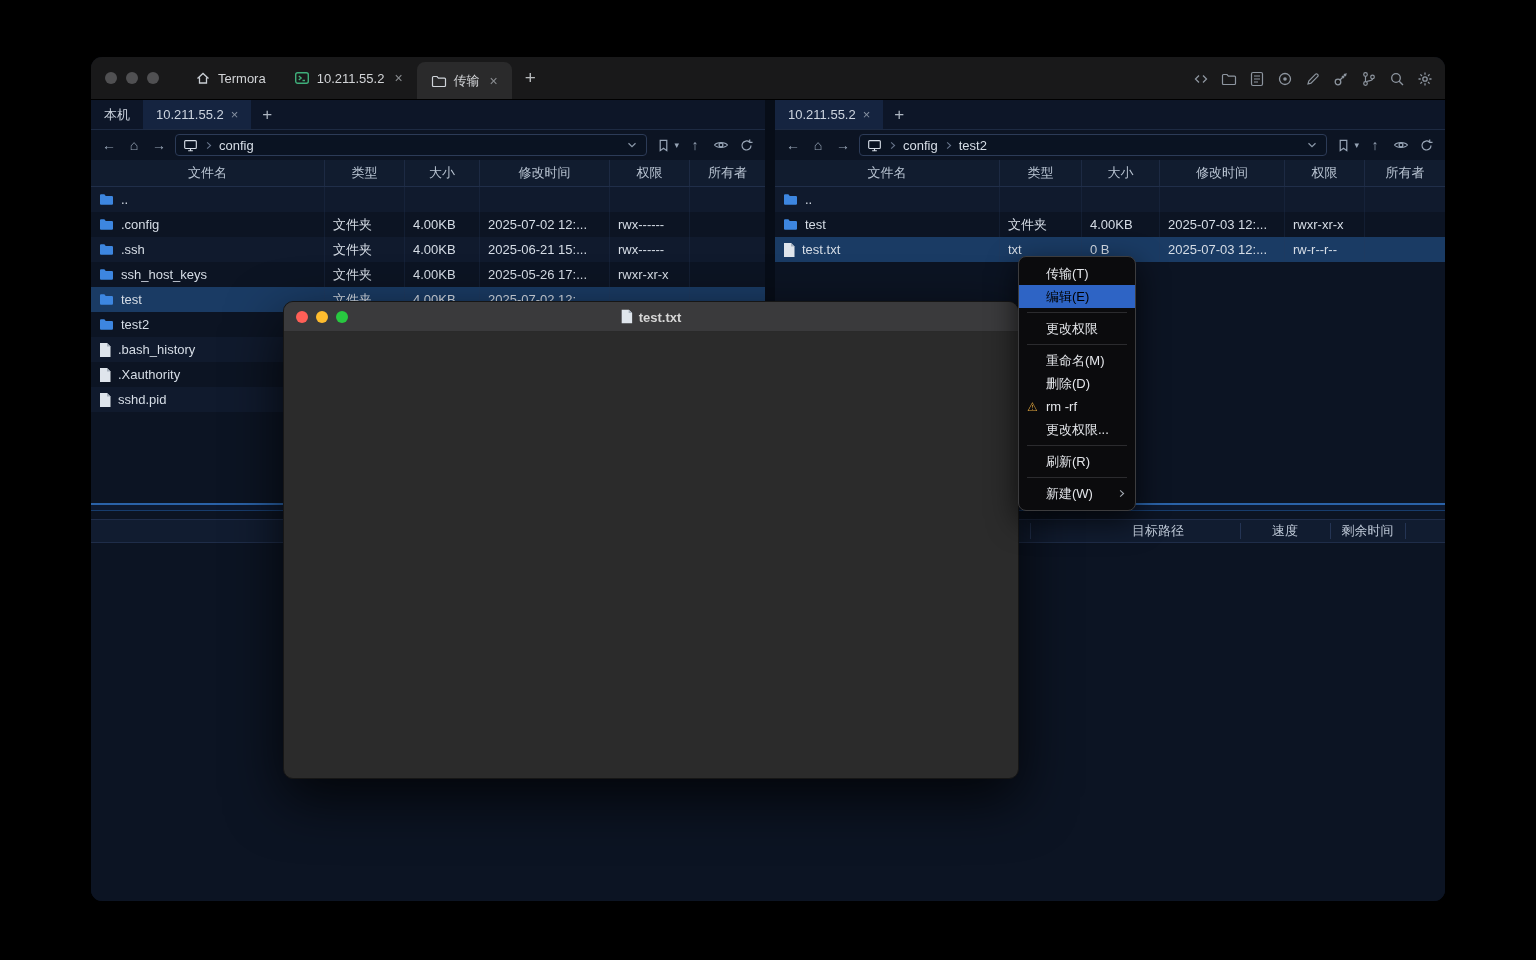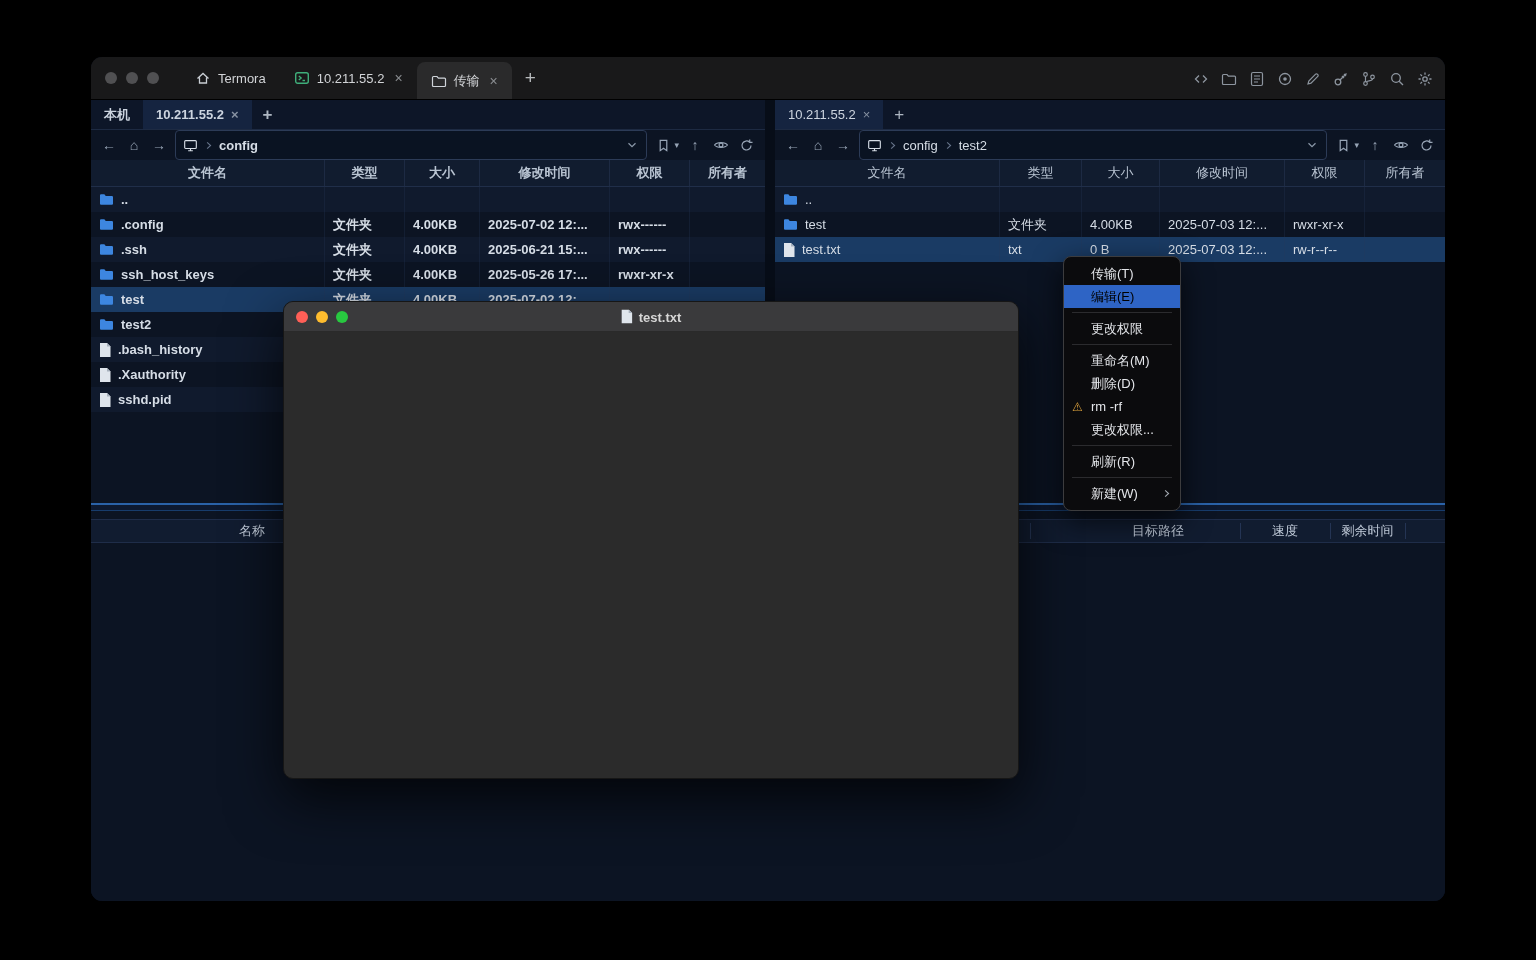--- a/index.html
+++ b/index.html
@@ -23,34 +23,34 @@
   .app-tab.active { background:#2a2a2b; height:37px; border-radius:8px 8px 0 0; }
   .tab-close { color:#8a8d91; font-size:14px; margin-left:3px; }
   .newtab-btn { color:#b7babd; font-size:19px; padding:0 13px; display:flex; align-items:center; height:100%; }
   .tb-icons { position:absolute; right:12px; top:0; height:43px; display:flex; align-items:center;
     gap:11px; color:#8d959f; }
   .tbi { width:17px; height:17px; display:flex; align-items:center; justify-content:center; }
 
   
   .file-area { position:absolute; top:43px; left:0; width:1354px; height:403px; display:flex; background:#0c1423; }
   .panel { display:flex; flex-direction:column; }
-  .lp { width:674px;font-weight:bold; }
+  .lp { width:674px; }
   .rp { width:670px; }
   .vdiv { width:10px; background:#070d18; }
 
   .ptabs { height:30px; display:flex; align-items:stretch; background:#0d1628;
     border-bottom:1px solid #1d2a42; font-size:13px; color:#ccd4df; }
   .ptab { display:flex; align-items:center; gap:7px; padding:0 13px; }
   .ptab.active { background:#152440; }
   .ptab .x { color:#8792a2; font-size:13px; }
   .ptab-new { display:flex; align-items:center; padding:0 11px; color:#aeb7c2; font-size:17px; }
 
   .ptoolbar { height:30px; display:flex; align-items:center; gap:7px; padding:0 9px; color:#98a5b6; }
   .nav { font-size:14px; width:18px; text-align:center; cursor:default; }
-  .pathbar { flex:1; height:30px; border:1px solid #2c3b57; border-radius:4px; background:#0a1322;
+  .pathbar { flex:1; height:22px; border:1px solid #2c3b57; border-radius:4px; background:#0a1322;
     display:flex; align-items:center; gap:5px; padding:0 7px; color:#d6dde6; font-size:13px; min-width:0; }
   .pathbar .spacer { flex:1; }
   .pseg { white-space:nowrap; }
   .tool-ic { width:19px; display:flex; justify-content:center; align-items:center; color:#98a5b6; }
   .bm-wrap { display:flex; align-items:center; gap:1px; }
   .caret { font-size:9px; color:#98a5b6; font-family:"DejaVu Sans",sans-serif; }
 
   .thead { height:27px; display:flex; background:#111c2f; border-bottom:1px solid #202e49;
     color:#b9c4d2; font-size:13px; }
   .thead .cell { display:flex; align-items:center; justify-content:center; border-right:1px solid #1d2a43; }
@@ -69,21 +69,21 @@
   
   .splitter { position:absolute; top:446px; left:0; width:1354px; height:8px; background:#0d1930;
     border-top:2px solid #2a62a8; border-bottom:1px solid #173c6c; }
   .transfer { position:absolute; top:454px; left:0; width:1354px; bottom:0; background:#0c1423; }
   .t-head { position:relative; margin-top:8px; height:24px; background:#111c30;
     border-top:1px solid #1f2d49; border-bottom:1px solid #1f2d49; font-size:13px; color:#c2ccda; }
   .t-col { position:absolute; top:0; height:100%; display:flex; align-items:center; justify-content:center; }
   .t-sep { position:absolute; top:3px; bottom:3px; width:1px; background:#243454; }
 
   
-  .cmenu { position:absolute; left:1063px; top:256px; width:118px; background:#0b0b0d;
+  .cmenu { position:absolute; left:1018px; top:256px; width:118px; background:#0b0b0d;
     border:1px solid #3c3c3e; border-radius:8px; padding:5px 0; z-index:60;
     box-shadow:0 10px 30px rgba(0,0,0,.7); font-size:13px; color:#e4e6ea; }
   .cm-item { height:23px; display:flex; align-items:center; padding-left:27px; position:relative; }
   .cm-item.hl { background:#2e64c5; color:#000000; }
   .cm-sep { height:1px; background:#2b2b2e; margin:4px 8px; }
   .cm-warn { position:absolute; left:8px; color:#e2a63d; font-size:12px; font-family:"DejaVu Sans",sans-serif; }
   .cm-arrow { position:absolute; right:8px; display:flex; align-items:center; color:#a3a9b1; }
 
   
   .editor { position:absolute; left:283px; top:301px; width:736px; height:478px; background:#2b2b2b;
@@ -578,21 +578,20 @@
           <div class="cell c5">rw-r--r--</div>
           <div class="cell c6"></div>
         </div>
       </div>
     </div>
   </div>
 
   <div class="splitter"></div>
   <div class="transfer">
     <div class="t-head">
-      <div class="t-col" style="left:0;width:322px">名称</div>
       <div class="t-col" style="left:962px;width:210px">目标路径</div>
       <div class="t-col" style="left:1149px;width:90px">速度</div>
       <div class="t-col" style="left:1239px;width:75px">剩余时间</div>
       <div class="t-sep" style="left:322px"></div>
       <div class="t-sep" style="left:939px"></div>
       <div class="t-sep" style="left:1149px"></div>
       <div class="t-sep" style="left:1239px"></div>
       <div class="t-sep" style="left:1314px"></div>
     </div>
     <div></div>

